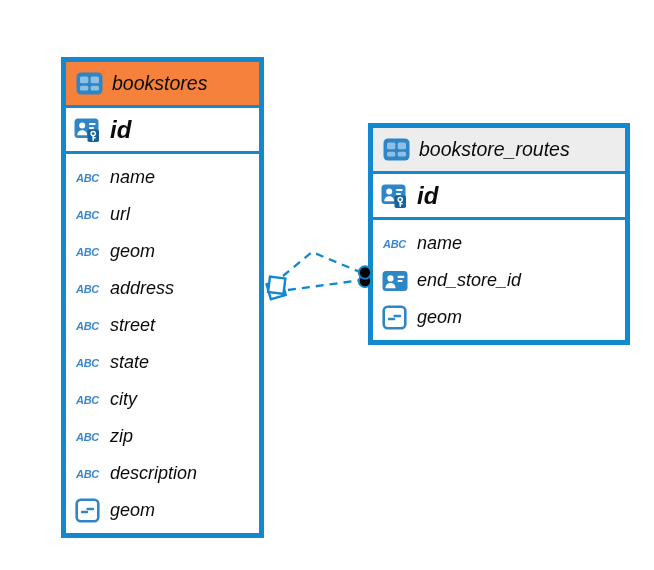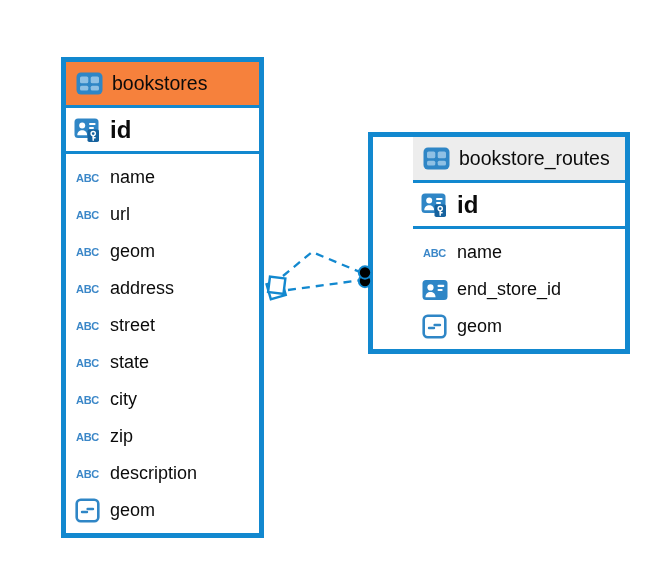--- a/index.html
+++ b/index.html
@@ -12,20 +12,21 @@
   }
   .canvas {
     position: relative;
     width: 654px; height: 570px;
     background: var(--bg, #fff);
   }
   .table-card {
     position: absolute;
     background: #fff;
     border: 5px solid var(--border-blue);
+    font-style: italic;
   }
   .table-header {
     display: flex; align-items: center; gap: 9px;
     height: 46px; padding: 0 10px;
     border-bottom: 3px solid var(--border-blue);
     font-size: 19.5px;
   }
   .table-header.orange { background: var(--orange); }
   .table-header.gray   { background: var(--gray); }
   .pk-row {
@@ -141,21 +142,21 @@
             <svg width="25" height="25" viewBox="0 0 25 25">
               <rect class="geom-box" x="1.7" y="1.7" width="21.6" height="21.6" rx="4"></rect>
               <path class="geom-dash" d="M7 14h5M12.6 11h5.4"></path>
             </svg>
           </span>
           <span class="label">geom</span>
         </div>
       </div>
   </section>
 
-  <section class="table-card" style="left:368px; top:132px; width:262px;padding-left:40px;">
+  <section class="table-card" style="left:368px; top:123px; width:262px;">
     <header class="table-header gray">
       <span class="icon">
         <svg width="27" height="23" viewBox="0 0 27 23">
           <rect class="ic-fill" x="0.5" y="0.5" width="26" height="22" rx="4.5"></rect>
           <rect class="ic-cell" x="4" y="4.5" width="8.3" height="6.8" rx="1.6"></rect>
           <rect class="ic-cell" x="14.7" y="4.5" width="8.3" height="6.8" rx="1.6"></rect>
           <rect class="ic-cell" x="4" y="13.7" width="8.3" height="4.8" rx="1.6"></rect>
           <rect class="ic-cell" x="14.7" y="13.7" width="8.3" height="4.8" rx="1.6"></rect>
         </svg>
       </span>

